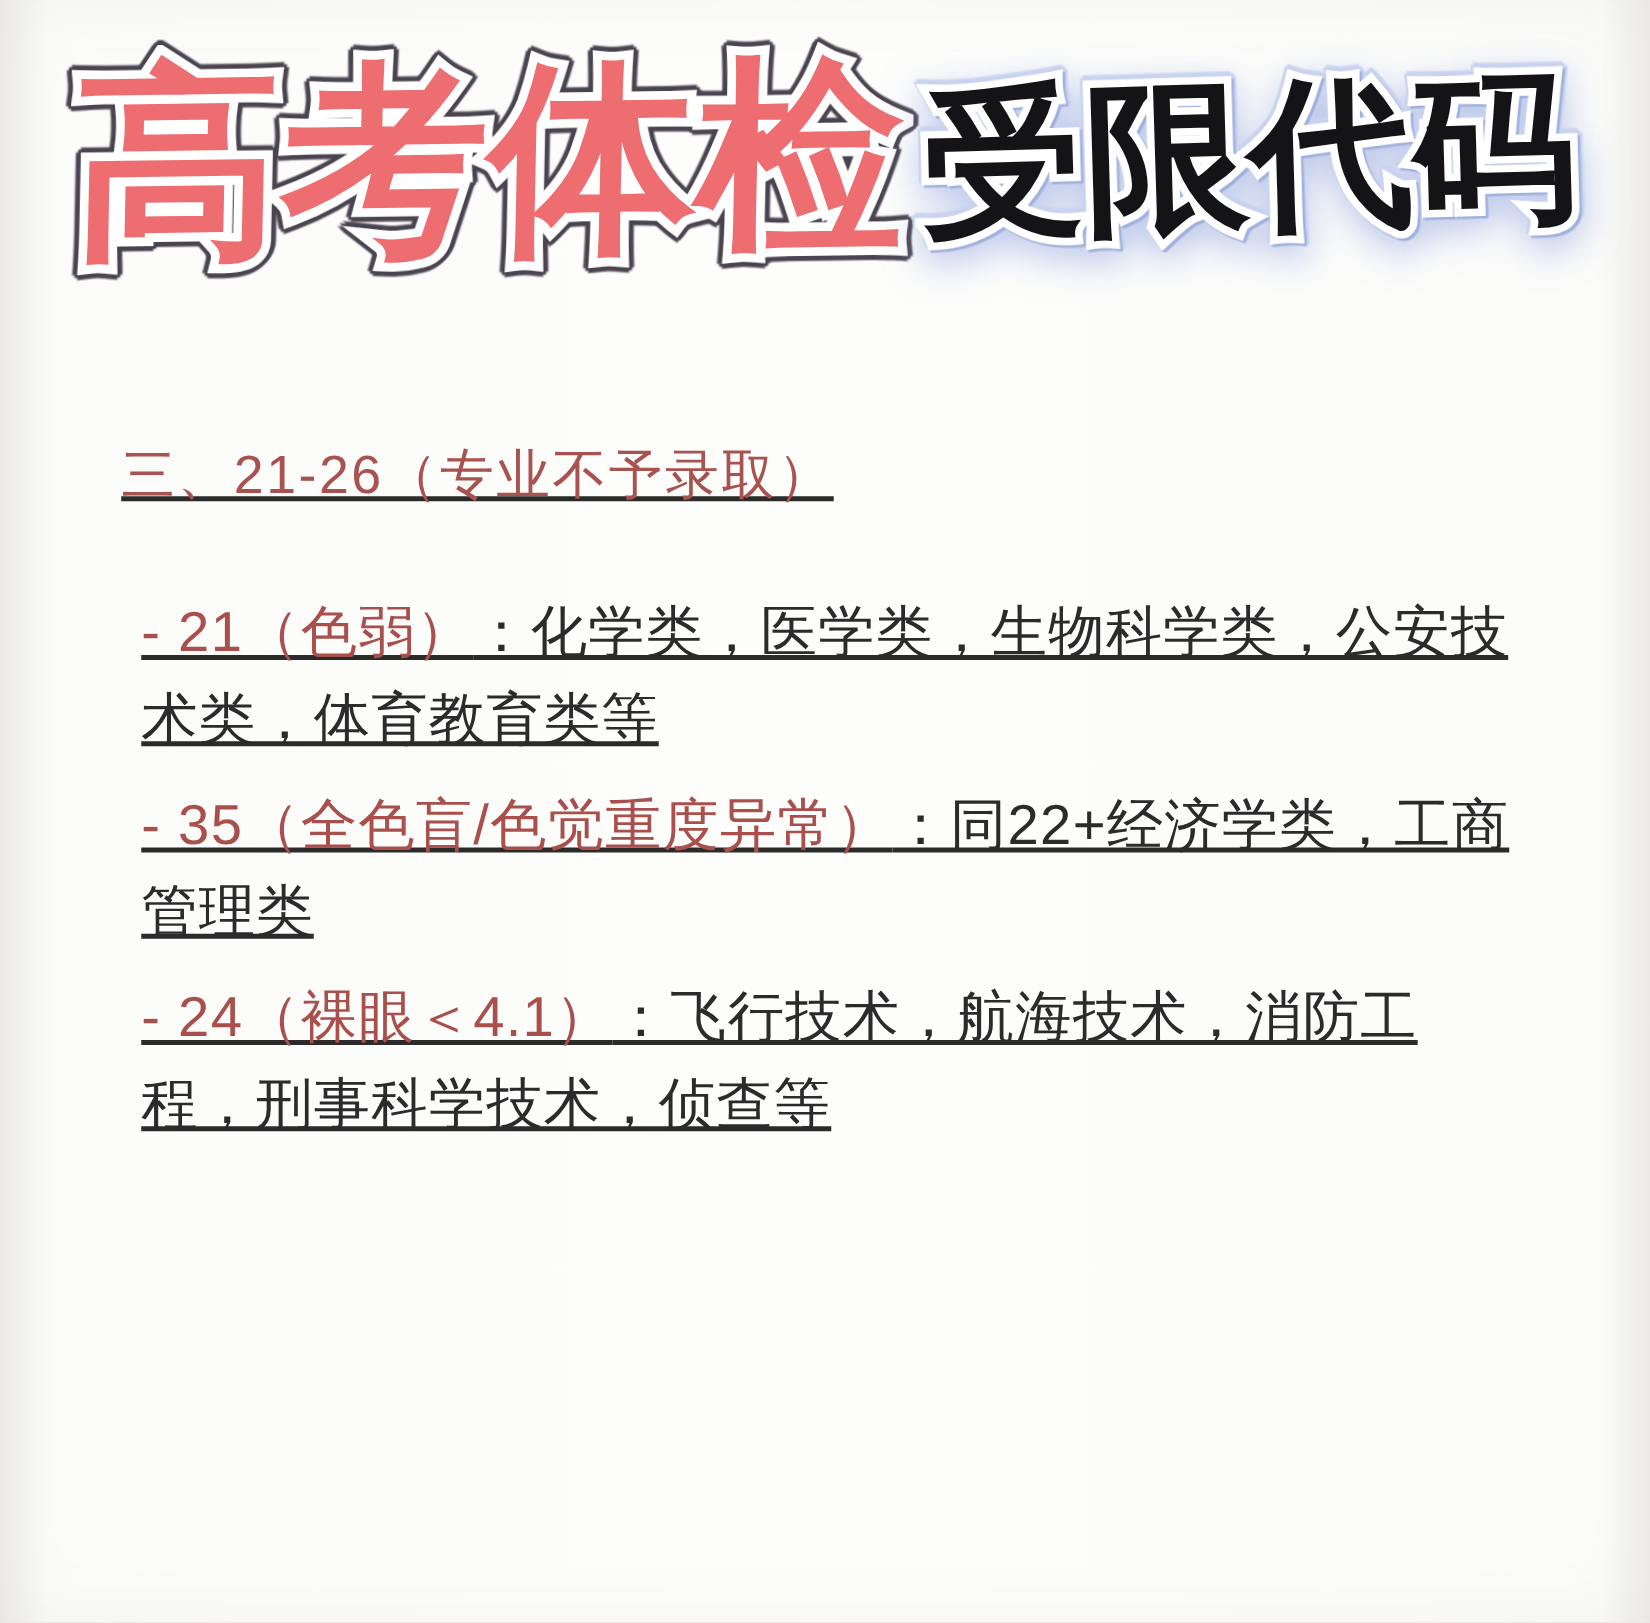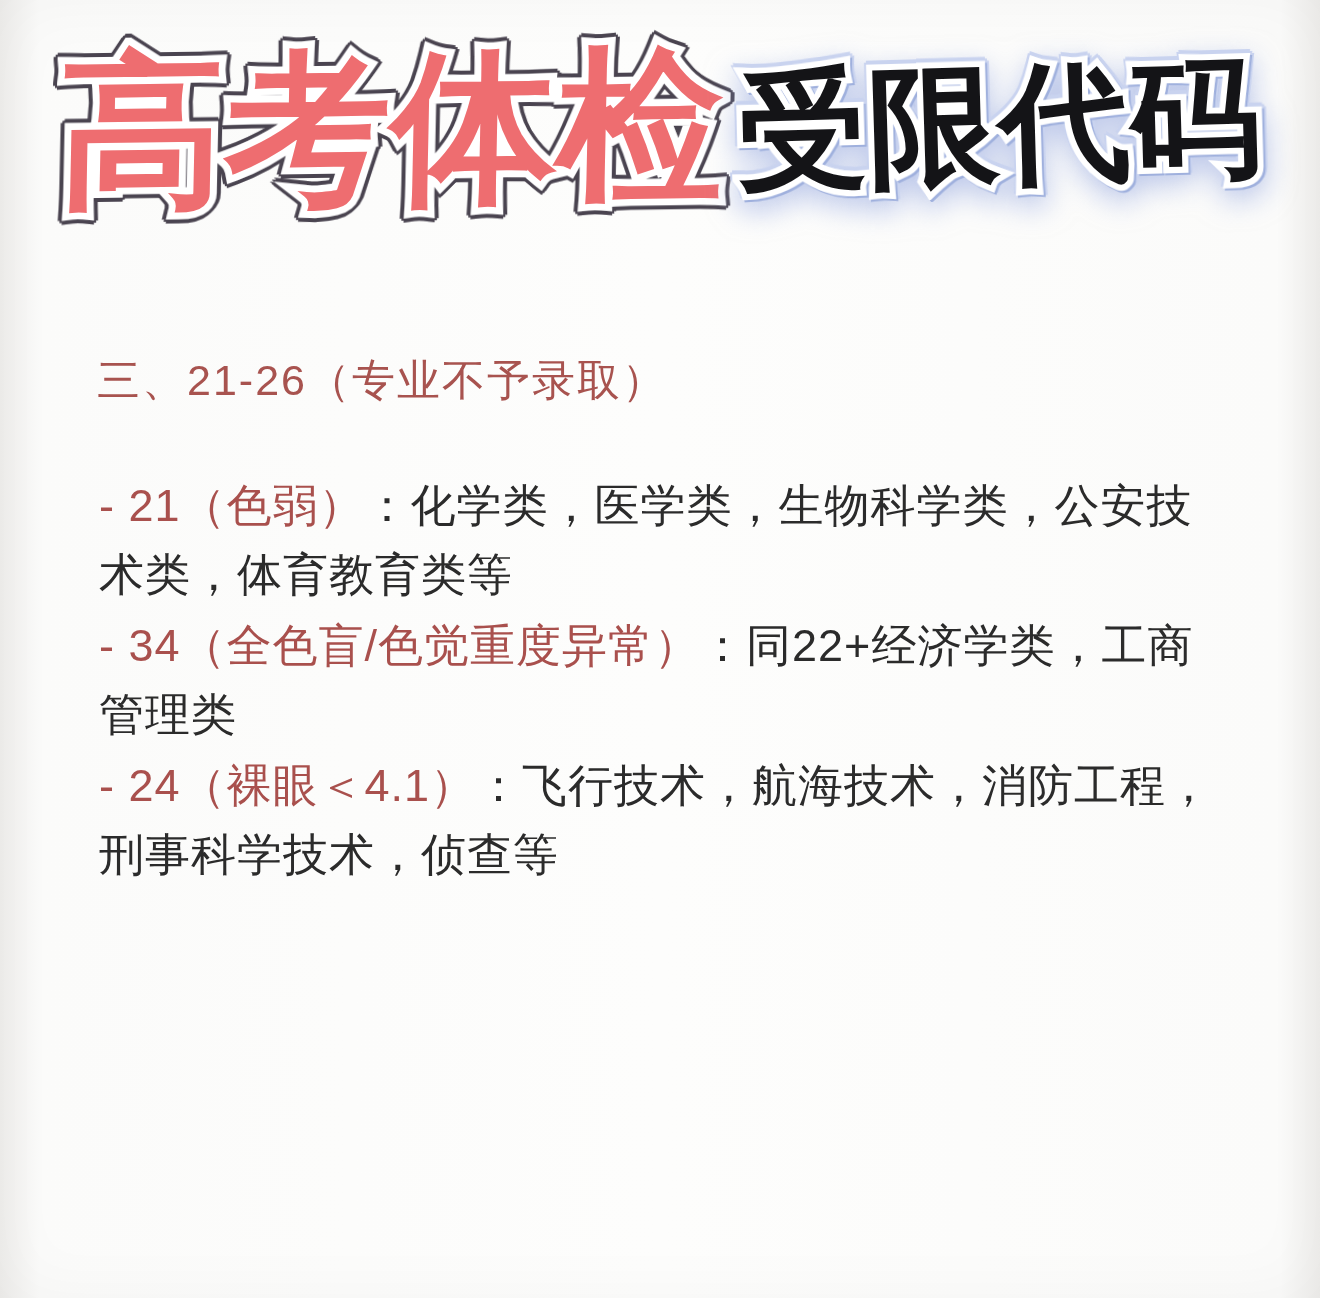--- a/index.html
+++ b/index.html
@@ -76,29 +76,30 @@
   .content{
     position:absolute;
     top:346px;
     left:97px;
     width:1142px;
     font-size:45px;
     line-height:69px;
     letter-spacing:1px;
     color:#2b2b2b;
     font-weight:400;
+    text-decoration:underline;
   }
   .section-heading{
     color:#a8534f;
     font-size:43px;
     letter-spacing:2px;
     margin:0 0 56px 0;
     font-weight:400;
   }
-  .item{ margin:2px; }
+  .item{ margin:16px; }
   .item .red{ color:#a9504d; }
   .item .black{ color:#2b2b2b; }
 </style>
 </head>
 <body>
 
 <div class="page">
 
   <div class="title">
     <span class="layered t-main">
@@ -111,20 +112,20 @@
     </span>
   </div>
 
   <div class="content">
     <p class="section-heading">三、21-26（专业不予录取）</p>
 
     <div class="item">
       <span class="red">- 21（色弱）</span><span class="black">：化学类，医学类，生物科学类，公安技术类，体育教育类等</span>
     </div>
     <div class="item">
-      <span class="red">- 34（全色盲/色觉重度异常）</span><span class="black">：同22+经济学类，工商管理类</span>
+      <span class="red">- 35（全色盲/色觉重度异常）</span><span class="black">：同22+经济学类，工商管理类</span>
     </div>
     <div class="item">
       <span class="red">- 24（裸眼＜4.1）</span><span class="black">：飞行技术，航海技术，消防工程，刑事科学技术，侦查等</span>
     </div>
   </div>
 
 </div>
 
 </body></html>

